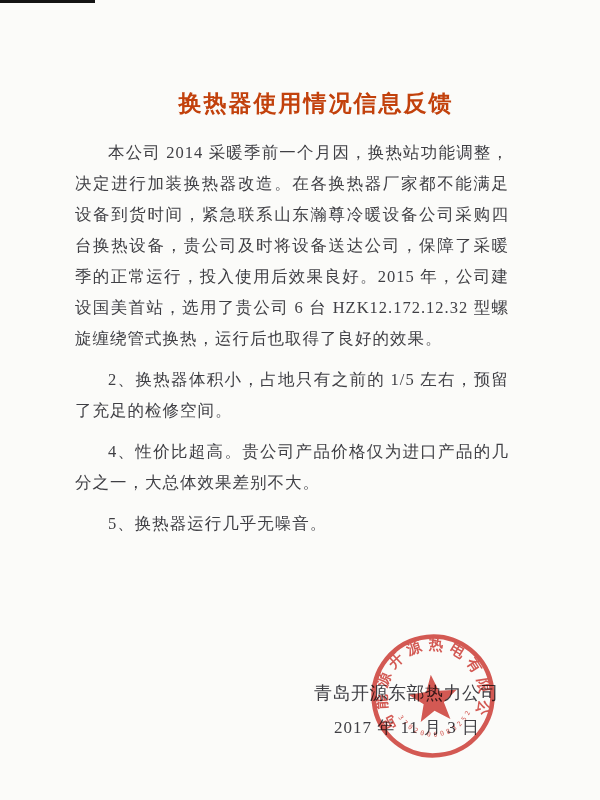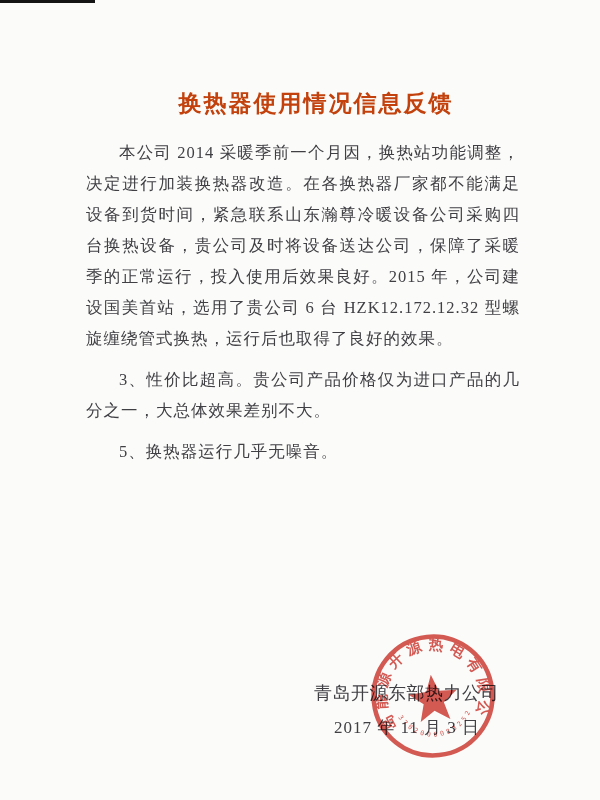--- a/index.html
+++ b/index.html
@@ -25,21 +25,21 @@
     margin: 16px;
     text-align: center;
     font-family: "Liberation Sans", sans-serif;
     font-weight: bold;
     font-size: 23px;
     letter-spacing: 2px;
     color: #c2410c;
   }
   .body-text {
     position: absolute;
-    top: 137px; left: 86px;
+    top: 137px; left: 75px;
     width: 434px;
     font-size: 16.5px;
     line-height: 31px;
     letter-spacing: 1px;
     text-align: justify;
   }
   .body-text p {
     margin: 0 0 10px 0;
     text-indent: 2em;
   }
@@ -88,21 +88,22 @@
 <body>
 
 <div class="page">
 
   <div class="scan-strip"></div>
 
   <h1 class="title">换热器使用情况信息反馈</h1>
 
   <div class="body-text">
     <p>本公司 2014 采暖季前一个月因，换热站功能调整，决定进行加装换热器改造。在各换热器厂家都不能满足设备到货时间，紧急联系山东瀚尊冷暖设备公司采购四台换热设备，贵公司及时将设备送达公司，保障了采暖季的正常运行，投入使用后效果良好。2015 年，公司建设国美首站，选用了贵公司 6 台 HZK12.172.12.32 型螺旋缠绕管式换热，运行后也取得了良好的效果。</p>
-    <p>3、性价比超高。贵公司产品价格仅为进口产品的几分之一，大总体效果差别不大。</p>
+    <p>2、换热器体积小，占地只有之前的 1/5 左右，预留了充足的检修空间。</p>
+    <p>4、性价比超高。贵公司产品价格仅为进口产品的几分之一，大总体效果差别不大。</p>
     <p>5、换热器运行几乎无噪音。</p>
   </div>
 
   <div class="signature-company">青岛开源东部热力公司</div>
   <div class="signature-date">2017 年 11 月 3 日</div>
 
   <div class="stamp">
     <svg viewBox="0 0 130 124" xmlns="http://www.w3.org/2000/svg">
       <defs>
         <path id="arcPathTop" d="M 29.8 91.6 A 46 46 0 1 1 100.2 91.6" fill="none"></path>

